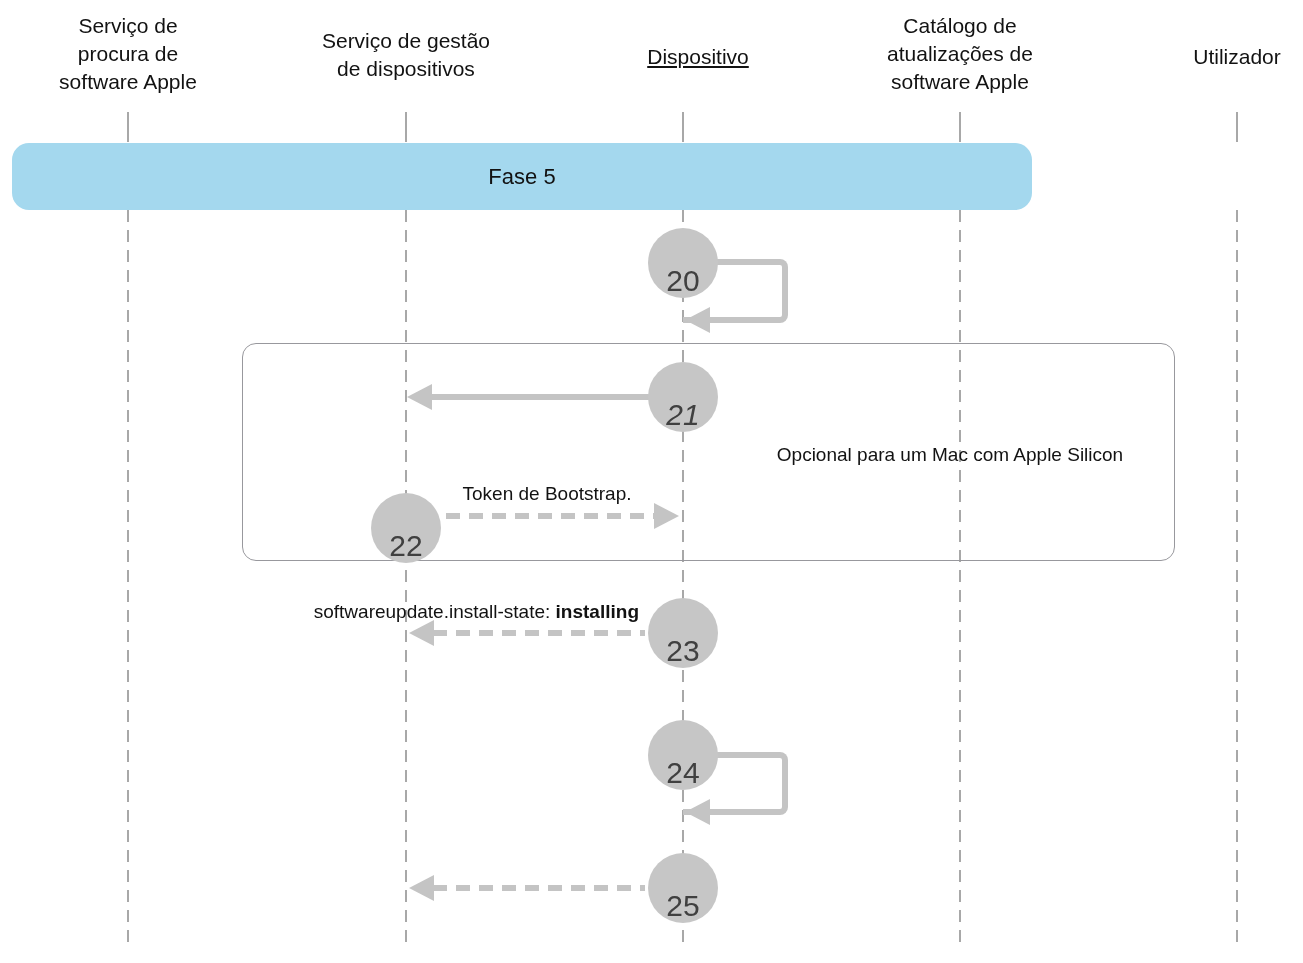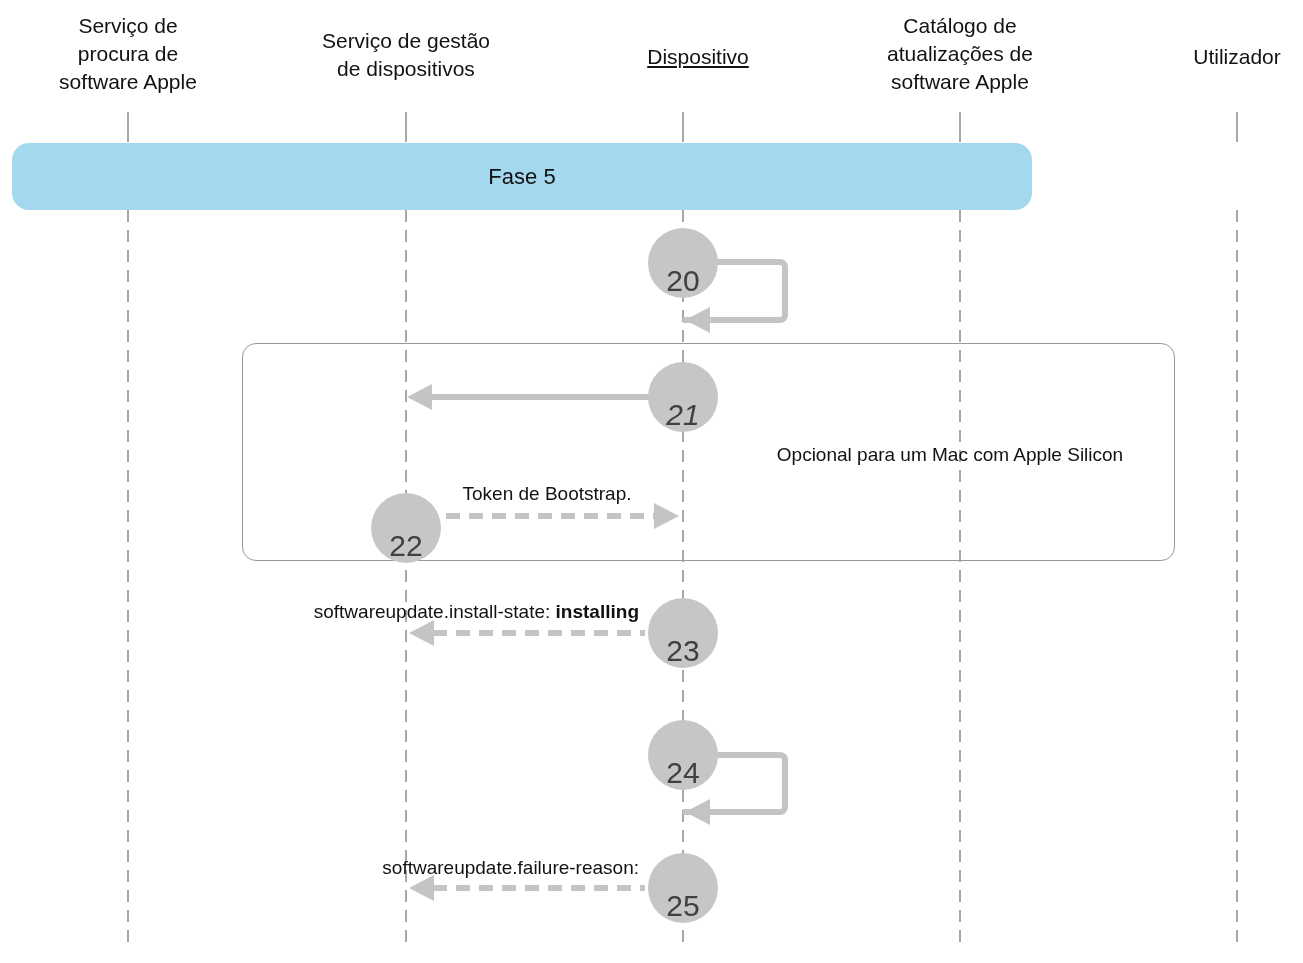--- a/index.html
+++ b/index.html
@@ -123,15 +123,14 @@
   <div class="tri-left" style="left:685px;top:799px;"></div>
   <div class="circle" style="left:648px;top:720px;">
     <span>24</span>
   </div>
 
   <div class="line-dashed" style="left:433px;top:885px;width:212px;"></div>
   <div class="tri-left" style="left:409px;top:875px;"></div>
   <div class="circle" style="left:648px;top:853px;">
     <span>25</span>
   </div>
-  <div class="msg msg-right" style="right:664px;top:856px;">softwareupdate.failure-reason:</div>
 
 </div>
 
 </body></html>

